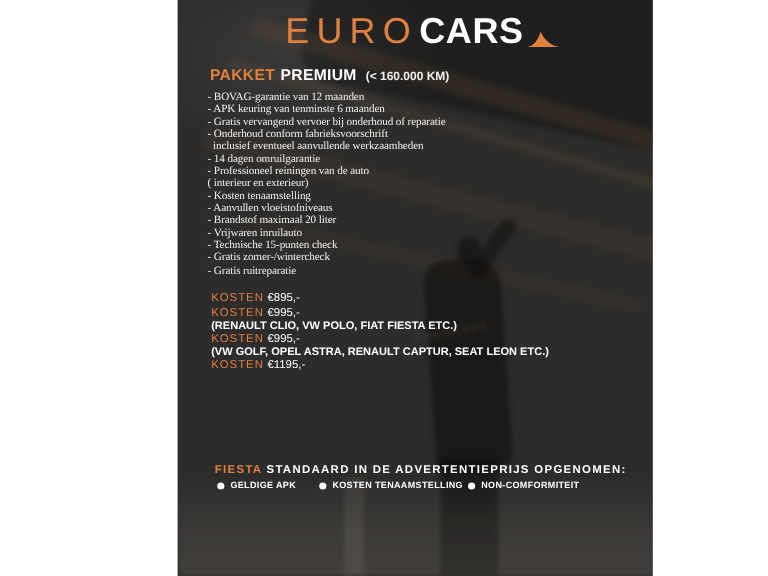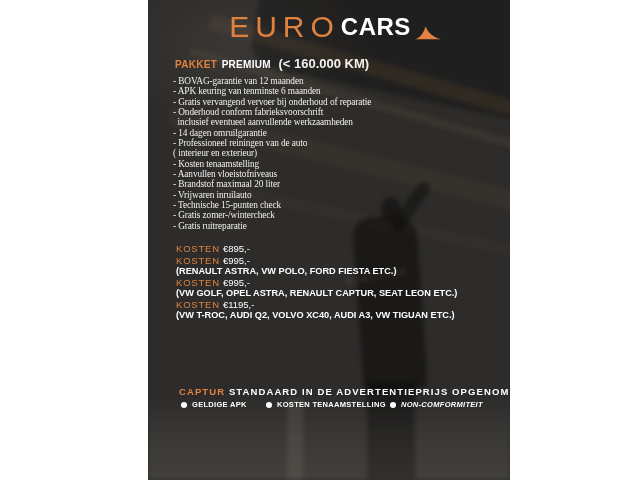--- a/index.html
+++ b/index.html
@@ -2,21 +2,21 @@
 <html><head>
 <meta charset="utf-8">
 <style>
   html,body { margin:0; padding:0; background:#ffffff; }
   .canvas {
     position:relative; width:640px; height:480px; background:#ffffff;
     overflow:hidden; font-family:"Liberation Sans","DejaVu Sans",sans-serif;
     --accent:#e0813f;
   }
   .flyer {
-    position:absolute; left:148px; top:0; width:362px; height:480px;
+    position:absolute; left:148px; top:0; width:396px; height:480px;
     background:#2d2c2b; overflow:hidden;
   }
   
   .photo { position:absolute; inset:0; filter:blur(2px); }
   .photo > div { position:absolute; }
   .ceiling-light { left:-50px; top:-40px; width:280px; height:170px;
     background:radial-gradient(ellipse at center, rgba(255,255,255,0.06), rgba(255,255,255,0) 70%); }
   .car-mass { left:110px; top:-50px; width:340px; height:150px;
     background:rgba(0,0,0,0.28); transform:rotate(12deg); border-radius:28px; }
   .beam1 { left:55px; top:62px; width:350px; height:15px;
@@ -41,41 +41,41 @@
     background:linear-gradient(180deg, rgba(0,0,0,0) 0%, rgba(195,185,170,0.10) 55%, rgba(195,185,170,0.14) 100%); }
   .pole { left:139px; top:398px; width:16px; height:82px; background:rgba(205,195,180,0.10); }
 
   
   .content { position:absolute; inset:0; z-index:2; }
   .accent { color:var(--accent); }
 
   .logo-row { position:absolute; top:11px; left:0; width:100%;
     display:flex; justify-content:center; align-items:flex-start; padding-left:12px; box-sizing:border-box; }
   .logo-euro { color:var(--accent); font-size:30px; line-height:32px; font-weight:400; letter-spacing:6px; }
-  .logo-cars { color:#ffffff; font-size:24px; line-height:32px; font-weight:bold; letter-spacing:0.5px; margin-left:1px; }
+  .logo-cars { color:#ffffff; font-size:30px; line-height:32px; font-weight:bold; letter-spacing:0.5px; margin-left:1px; }
   .swoosh { margin-left:3px; margin-top:14px; }
 
   .pkg-heading { position:absolute; left:27px; top:54px; color:#ffffff; white-space:nowrap; }
-  .pkg-title { font-size:10px; font-weight:bold; letter-spacing:0.3px; }
-  .pkg-note { font-size:13px; font-weight:bold; margin-left:3px; color:#f2f1ef;text-align:center; }
+  .pkg-title { font-size:13px; font-weight:bold; letter-spacing:0.3px; }
+  .pkg-note { font-size:10px; font-weight:bold; margin-left:3px; color:#f2f1ef;text-align:center; }
 
   .features { position:absolute; left:25px; top:76px; color:#f2f1ef;
     font-size:9.3px; line-height:10.35px; letter-spacing:-0.1px; white-space:pre;font-family:Liberation Serif, serif; }
 
   .pricing { position:absolute; left:28px; top:244px; }
   .price-block { margin-bottom:1.2px; }
   .price-line { font-size:9.5px; line-height:10.4px; font-weight:normal; color:#ffffff; white-space:nowrap; }
   .kosten { color:var(--accent); letter-spacing:0.8px; margin-right:3px; }
   .models { font-size:9.2px; line-height:10.4px; font-weight:bold; color:#ffffff; white-space:nowrap; }
 
   .footer-heading { position:absolute; left:31px; top:386px; color:#ffffff;
     font-size:9.5px; font-weight:bold; letter-spacing:1.1px; white-space:nowrap; }
   .footer-items { position:absolute; left:0; top:400px; width:100%; height:14px; }
   .fitem { position:absolute; top:0; display:flex; align-items:center; gap:5px; }
-  .fitem:nth-child(1){ left:33px; } .fitem:nth-child(2){ left:118px; } .fitem:nth-child(3){ left:242px;font-style:italic; }
+  .fitem:nth-child(1){ left:33px; } .fitem:nth-child(2){ left:118px; } .fitem:nth-child(3){ left:242px; }
   .dot { width:6px; height:6px; border-radius:50%; background:#ffffff; flex:0 0 auto; }
   .flabel { font-size:7.5px; font-weight:bold; color:#ffffff; letter-spacing:0.3px; white-space:nowrap; }
 </style>
 </head>
 <body>
 
 <div class="canvas" style="--accent: #e0813f;">
   <div class="flyer">
 
     <div class="photo">
@@ -111,34 +111,33 @@
       </div>
 
       <div class="features"><div class="feature-line">- BOVAG-garantie van 12 maanden</div><div class="feature-line">- APK keuring van tenminste 6 maanden</div><div class="feature-line">- Gratis vervangend vervoer bij onderhoud of reparatie</div><div class="feature-line">- Onderhoud conform fabrieksvoorschrift</div><div class="feature-line">  inclusief eventueel aanvullende werkzaamheden</div><div class="feature-line">- 14 dagen omruilgarantie</div><div class="feature-line">- Professioneel reiningen van de auto</div><div class="feature-line">( interieur en exterieur)</div><div class="feature-line">- Kosten tenaamstelling</div><div class="feature-line">- Aanvullen vloeistofniveaus</div><div class="feature-line">- Brandstof maximaal 20 liter</div><div class="feature-line">- Vrijwaren inruilauto</div><div class="feature-line">- Technische 15-punten check</div><div class="feature-line">- Gratis zomer-/wintercheck</div><div class="feature-line">- Gratis ruitreparatie</div></div>
 
       <div class="pricing">
           <div class="price-block">
             <div class="price-line"><span class="kosten">KOSTEN</span><span class="amount">€895,-</span></div>
           </div>
           <div class="price-block">
             <div class="price-line"><span class="kosten">KOSTEN</span><span class="amount">€995,-</span></div>
-            <div class="models">(RENAULT ASTRA, VW POLO, FORD FIESTA ETC.)</div>
+            <div class="models">(RENAULT CLIO, VW POLO, FIAT FIESTA ETC.)</div>
           </div>
           <div class="price-block">
             <div class="price-line"><span class="kosten">KOSTEN</span><span class="amount">€995,-</span></div>
             <div class="models">(VW GOLF, OPEL ASTRA, RENAULT CAPTUR, SEAT LEON ETC.)</div>
           </div>
           <div class="price-block">
             <div class="price-line"><span class="kosten">KOSTEN</span><span class="amount">€1195,-</span></div>
-            <div class="models">(VW T-ROC, AUDI Q2, VOLVO XC40, AUDI A3, VW TIGUAN ETC.)</div>
           </div>
         </div>
 
       <div class="footer-heading">
-        <span class="accent">CAPTUR</span>
+        <span class="accent">FIESTA</span>
         <span>STANDAARD IN DE ADVERTENTIEPRIJS OPGENOMEN:</span>
       </div>
 
       <div class="footer-items">
           <div class="fitem">
             <span class="dot"></span>
             <span class="flabel">GELDIGE APK</span>
           </div>
           <div class="fitem">
             <span class="dot"></span>

